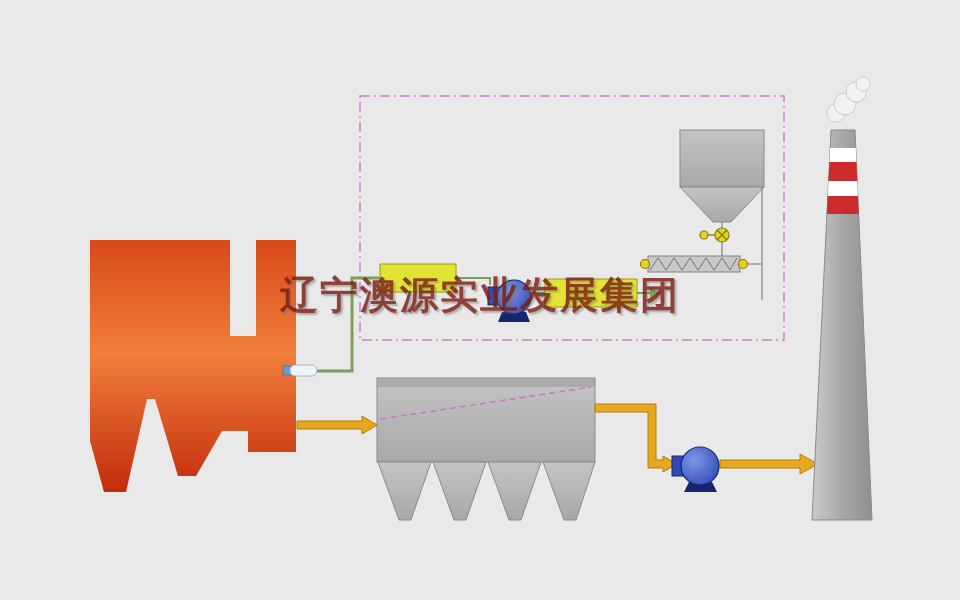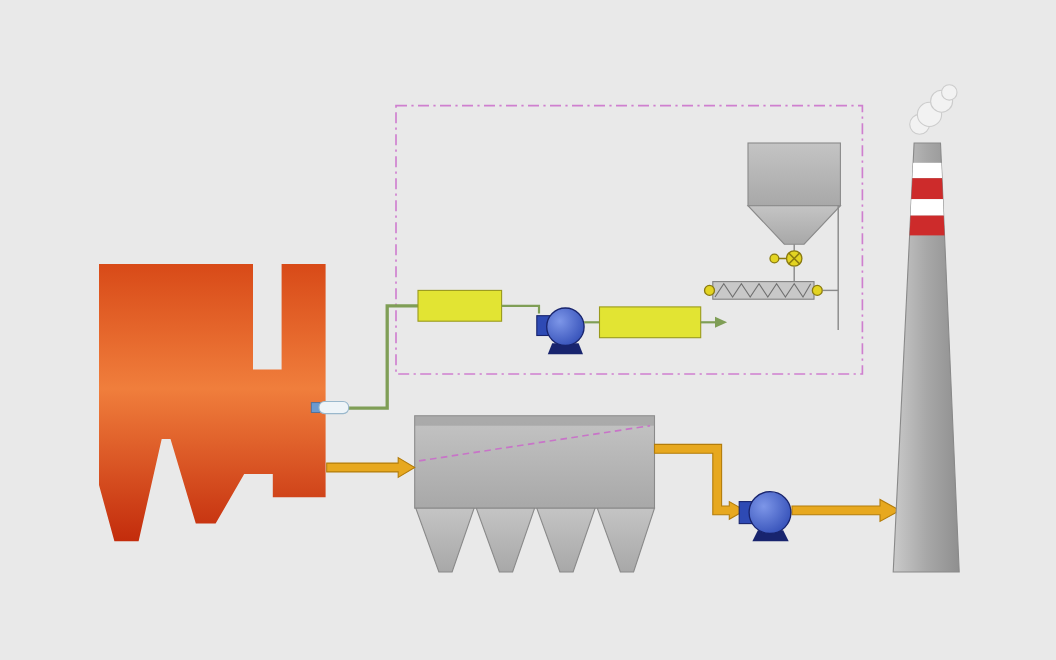--- a/index.html
+++ b/index.html
@@ -141,13 +141,14 @@
       </g>
       <g>
         <circle class="smoke" cx="836" cy="113" r="9"></circle>
         <circle class="smoke" cx="845" cy="104" r="11"></circle>
         <circle class="smoke" cx="856" cy="92" r="10"></circle>
         <circle class="smoke" cx="863" cy="84" r="7"></circle>
       </g>
     </g>
   </svg>
 
+  <div class="watermark">辽宁澳源实业发展集团</div>
 </div>
 
 </body></html>

